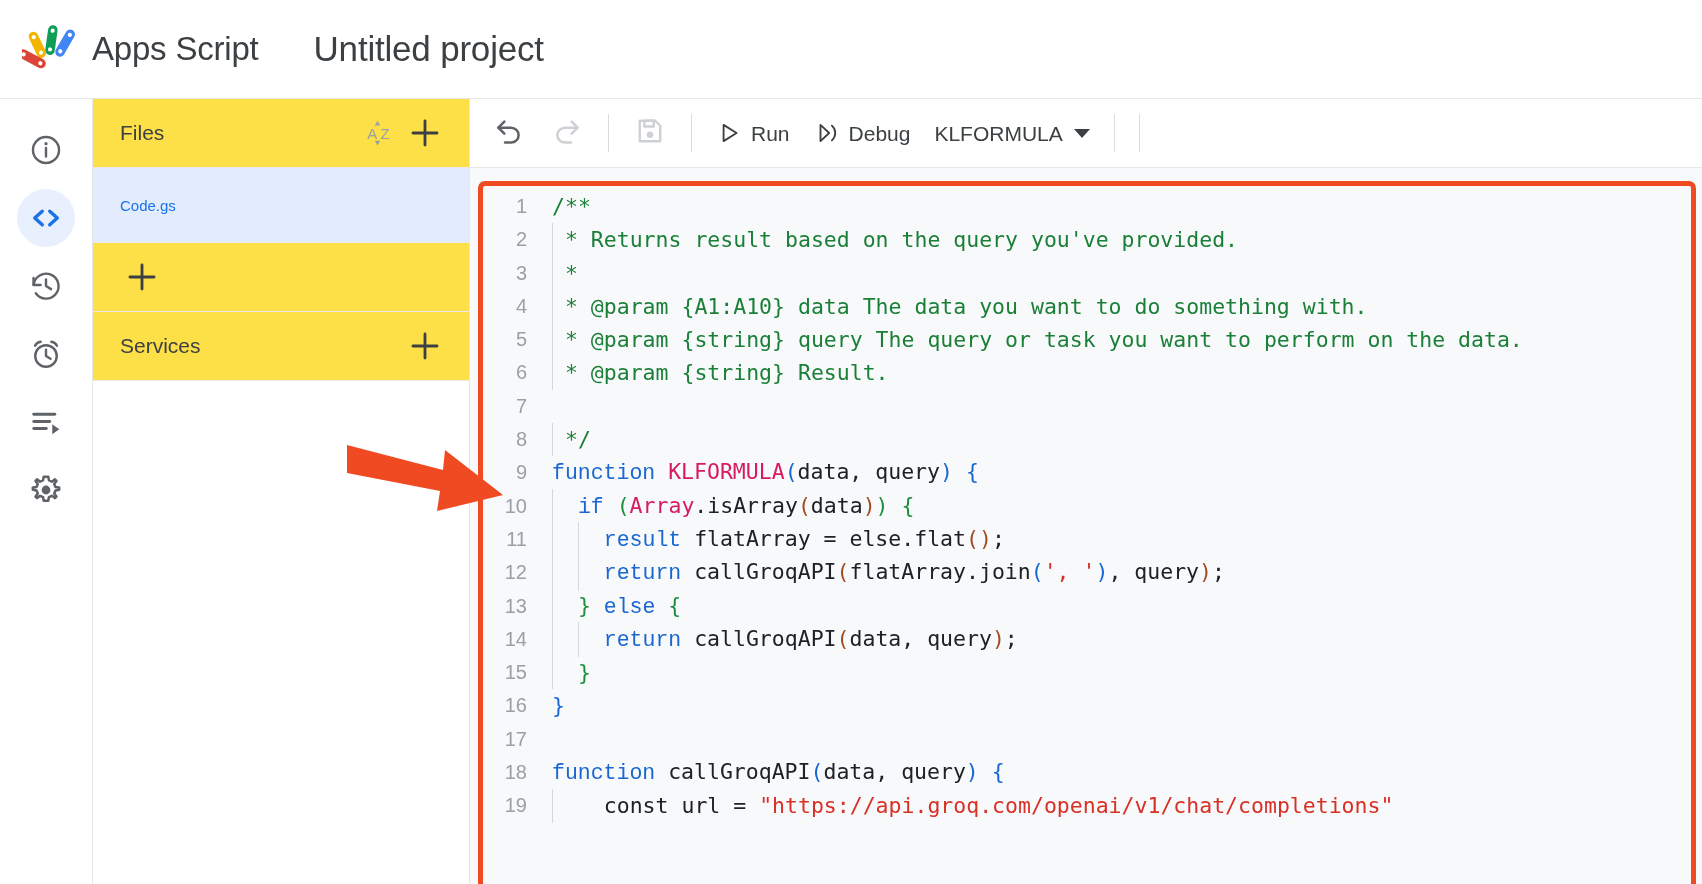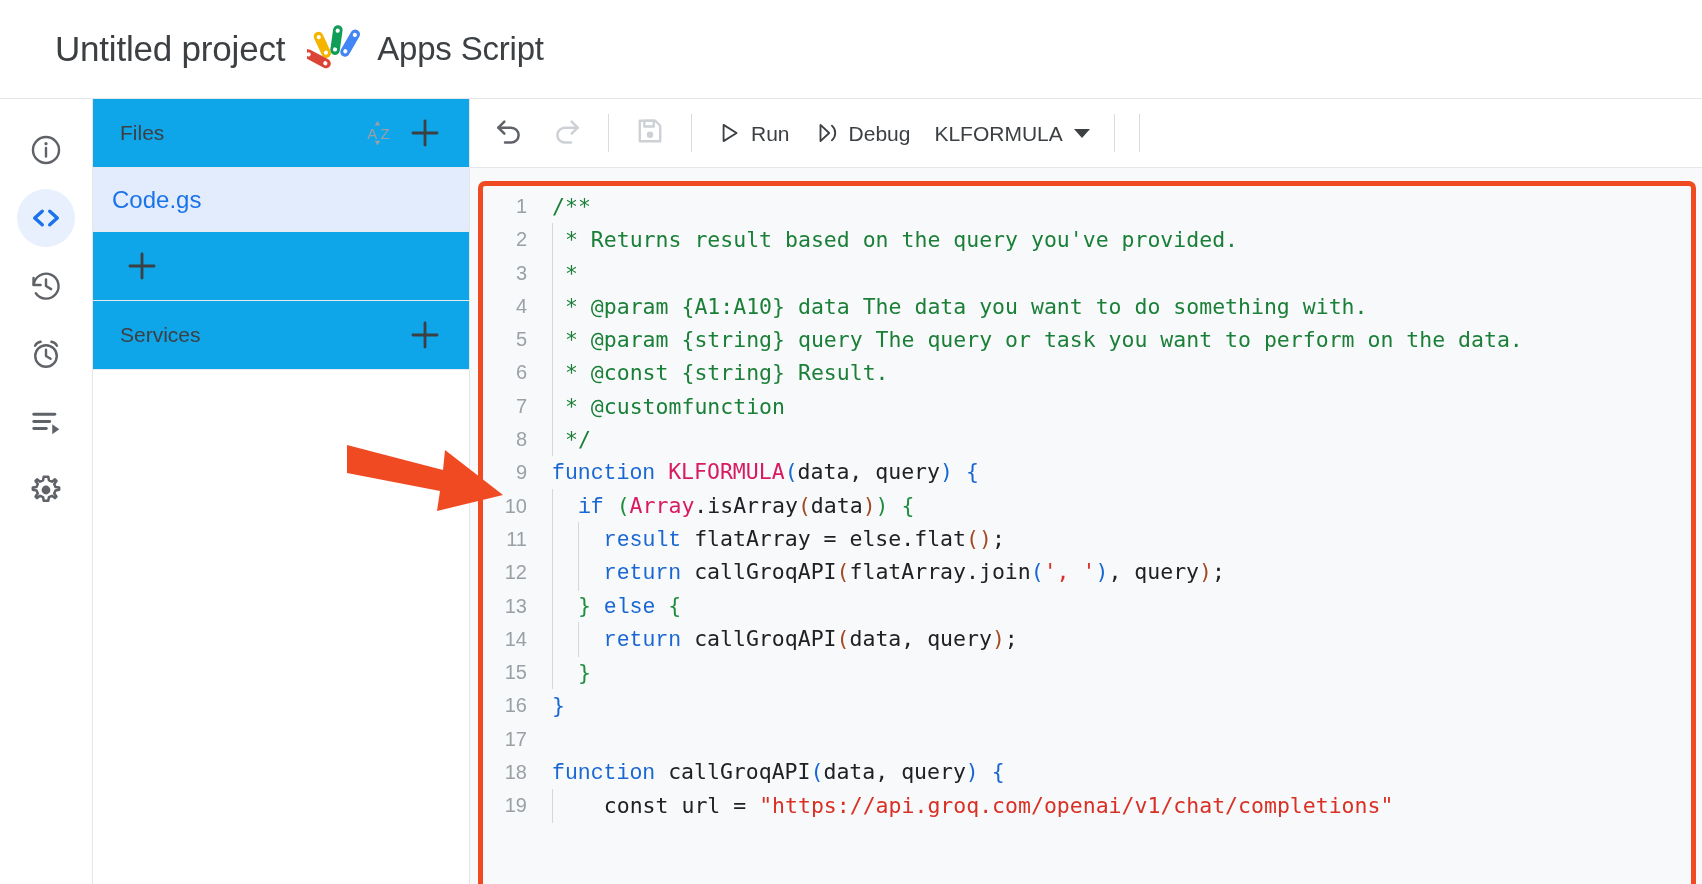--- a/index.html
+++ b/index.html
@@ -79,38 +79,38 @@
     background: #ffffff;
     border-right: 1px solid #e4e6e8;
     position: relative;
   }
   .panel-section-head {
     height: 69px;
     display: flex;
     align-items: center;
     padding: 0 22px 0 27px;
     border-bottom: 1px solid #e8eaed;
-    background:#0ea5e9;
+    background:#fde047;
   }
   .panel-section-head .title {
     font-size: 21px;
     color: #3c4043;
     flex: 1;
   }
   .head-icon {
     width: 44px; height: 44px;
     display:flex; align-items:center; justify-content:center;
     cursor: pointer;
   }
   .file-row {
-    height: 64px;
-    display: flex;
-    align-items: center;
-    padding-left: 19px;
-    font-size: 24px;
+    height: 75px;
+    display: flex;
+    align-items: center;
+    padding-left: 27px;
+    font-size: 15px;
     color: #3c4043;
     cursor: pointer;
     border-bottom: 1px solid #e8eaed;
   }
   .file-row.selected {
     background: #e3ecfd;
     color: #1a73e8;
   }
   #files-scrollbar {
     position: absolute;
@@ -264,21 +264,20 @@
     width: 160px;
     height: 95px;
     z-index: 30;
     pointer-events: none;
   }
 </style>
 </head>
 <body>
 
 <div id="app-header">
-  <div id="project-title">Untitled project</div>
   <div id="brand">
     <span>
       <svg id="brand-logo" viewBox="0 0 56 56" xmlns="http://www.w3.org/2000/svg">
         <g transform="translate(3,3)">
 
           <g transform="rotate(30 33 30)">
             <rect x="29" y="2" width="9.5" height="30" rx="4.75" fill="#4285F4"></rect>
             <circle cx="33.7" cy="7.5" r="2.1" fill="#fff"></circle>
             <circle cx="33.7" cy="26.5" r="2.1" fill="#fff"></circle>
           </g>
@@ -298,20 +297,21 @@
           <g transform="rotate(-62 12 36)">
             <rect x="6" y="16" width="9.5" height="30" rx="4.75" fill="#DB4437"></rect>
             <circle cx="10.7" cy="21.5" r="2.1" fill="#fff"></circle>
             <circle cx="10.7" cy="40.5" r="2.1" fill="#fff"></circle>
           </g>
         </g>
       </svg>
     </span>
     <span id="brand-name">Apps Script</span>
   </div>
+  <div id="project-title">Untitled project</div>
 </div>
 
 <div id="app-body">
 
   <div id="left-rail">
 
     <div class="rail-btn">
       <span>
         <svg width="34" height="34" viewBox="0 0 24 24" fill="none" stroke="#5f6368" stroke-width="1.7">
           <circle cx="12" cy="12" r="9.2"></circle>
@@ -483,22 +483,22 @@
       <div class="tb-sep"></div>
     </div>
 
     <div id="code-region">
       <div id="code-scroll">
           <div class="code-line"><span class="ln">1</span><span class="code-text"><span class="tok-comment">/**</span></span></div>
           <div class="code-line"><span class="ln">2</span><span class="code-text guide"><span class="tok-comment"> * Returns result based on the query you've provided.</span></span></div>
           <div class="code-line"><span class="ln">3</span><span class="code-text guide"><span class="tok-comment"> *</span></span></div>
           <div class="code-line"><span class="ln">4</span><span class="code-text guide"><span class="tok-comment"> * @param {A1:A10} data The data you want to do something with.</span></span></div>
           <div class="code-line"><span class="ln">5</span><span class="code-text guide"><span class="tok-comment"> * @param {string} query The query or task you want to perform on the data.</span></span></div>
-          <div class="code-line"><span class="ln">6</span><span class="code-text guide"><span class="tok-comment"> * @const {string} Result.</span></span></div>
-          <div class="code-line"><span class="ln">7</span><span class="code-text guide"><span class="tok-comment"> * @customfunction</span></span></div>
+          <div class="code-line"><span class="ln">6</span><span class="code-text guide"><span class="tok-comment"> * @param {string} Result.</span></span></div>
+          <div class="code-line"><span class="ln">7</span></div>
           <div class="code-line"><span class="ln">8</span><span class="code-text guide"><span class="tok-comment"> */</span></span></div>
           <div class="code-line"><span class="ln">9</span><span class="code-text"><span class="tok-keyword">function </span><span class="tok-fnname">KLFORMULA</span><span class="tok-p-blue">(</span><span class="tok-plain">data, query</span><span class="tok-p-blue">)</span><span class="tok-plain"> </span><span class="tok-p-blue">{</span></span></div>
           <div class="code-line"><span class="ln">10</span><span class="code-text guide"><span class="tok-plain">  </span><span class="tok-keyword">if</span><span class="tok-plain"> </span><span class="tok-p-green">(</span><span class="tok-class">Array</span><span class="tok-plain">.isArray</span><span class="tok-p-brown">(</span><span class="tok-plain">data</span><span class="tok-p-brown">)</span><span class="tok-p-green">)</span><span class="tok-plain"> </span><span class="tok-p-green">{</span></span></div>
           <div class="code-line"><span class="ln">11</span><span class="code-text guide guide2"><span class="tok-plain">    </span><span class="tok-keyword">result</span><span class="tok-plain"> flatArray = else.flat</span><span class="tok-p-brown">()</span><span class="tok-plain">;</span></span></div>
           <div class="code-line"><span class="ln">12</span><span class="code-text guide guide2"><span class="tok-plain">    </span><span class="tok-keyword">return</span><span class="tok-plain"> callGroqAPI</span><span class="tok-p-brown">(</span><span class="tok-plain">flatArray.join</span><span class="tok-p-blue">(</span><span class="tok-string">', '</span><span class="tok-p-blue">)</span><span class="tok-plain">, query</span><span class="tok-p-brown">)</span><span class="tok-plain">;</span></span></div>
           <div class="code-line"><span class="ln">13</span><span class="code-text guide"><span class="tok-plain">  </span><span class="tok-p-green">}</span><span class="tok-plain"> </span><span class="tok-keyword">else</span><span class="tok-plain"> </span><span class="tok-p-green">{</span></span></div>
           <div class="code-line"><span class="ln">14</span><span class="code-text guide guide2"><span class="tok-plain">    </span><span class="tok-keyword">return</span><span class="tok-plain"> callGroqAPI</span><span class="tok-p-brown">(</span><span class="tok-plain">data, query</span><span class="tok-p-brown">)</span><span class="tok-plain">;</span></span></div>
           <div class="code-line"><span class="ln">15</span><span class="code-text guide"><span class="tok-plain">  </span><span class="tok-p-green">}</span></span></div>
           <div class="code-line"><span class="ln">16</span><span class="code-text"><span class="tok-p-blue">}</span></span></div>
           <div class="code-line"><span class="ln">17</span><span class="code-text"><span class="tok-plain"></span></span></div>

